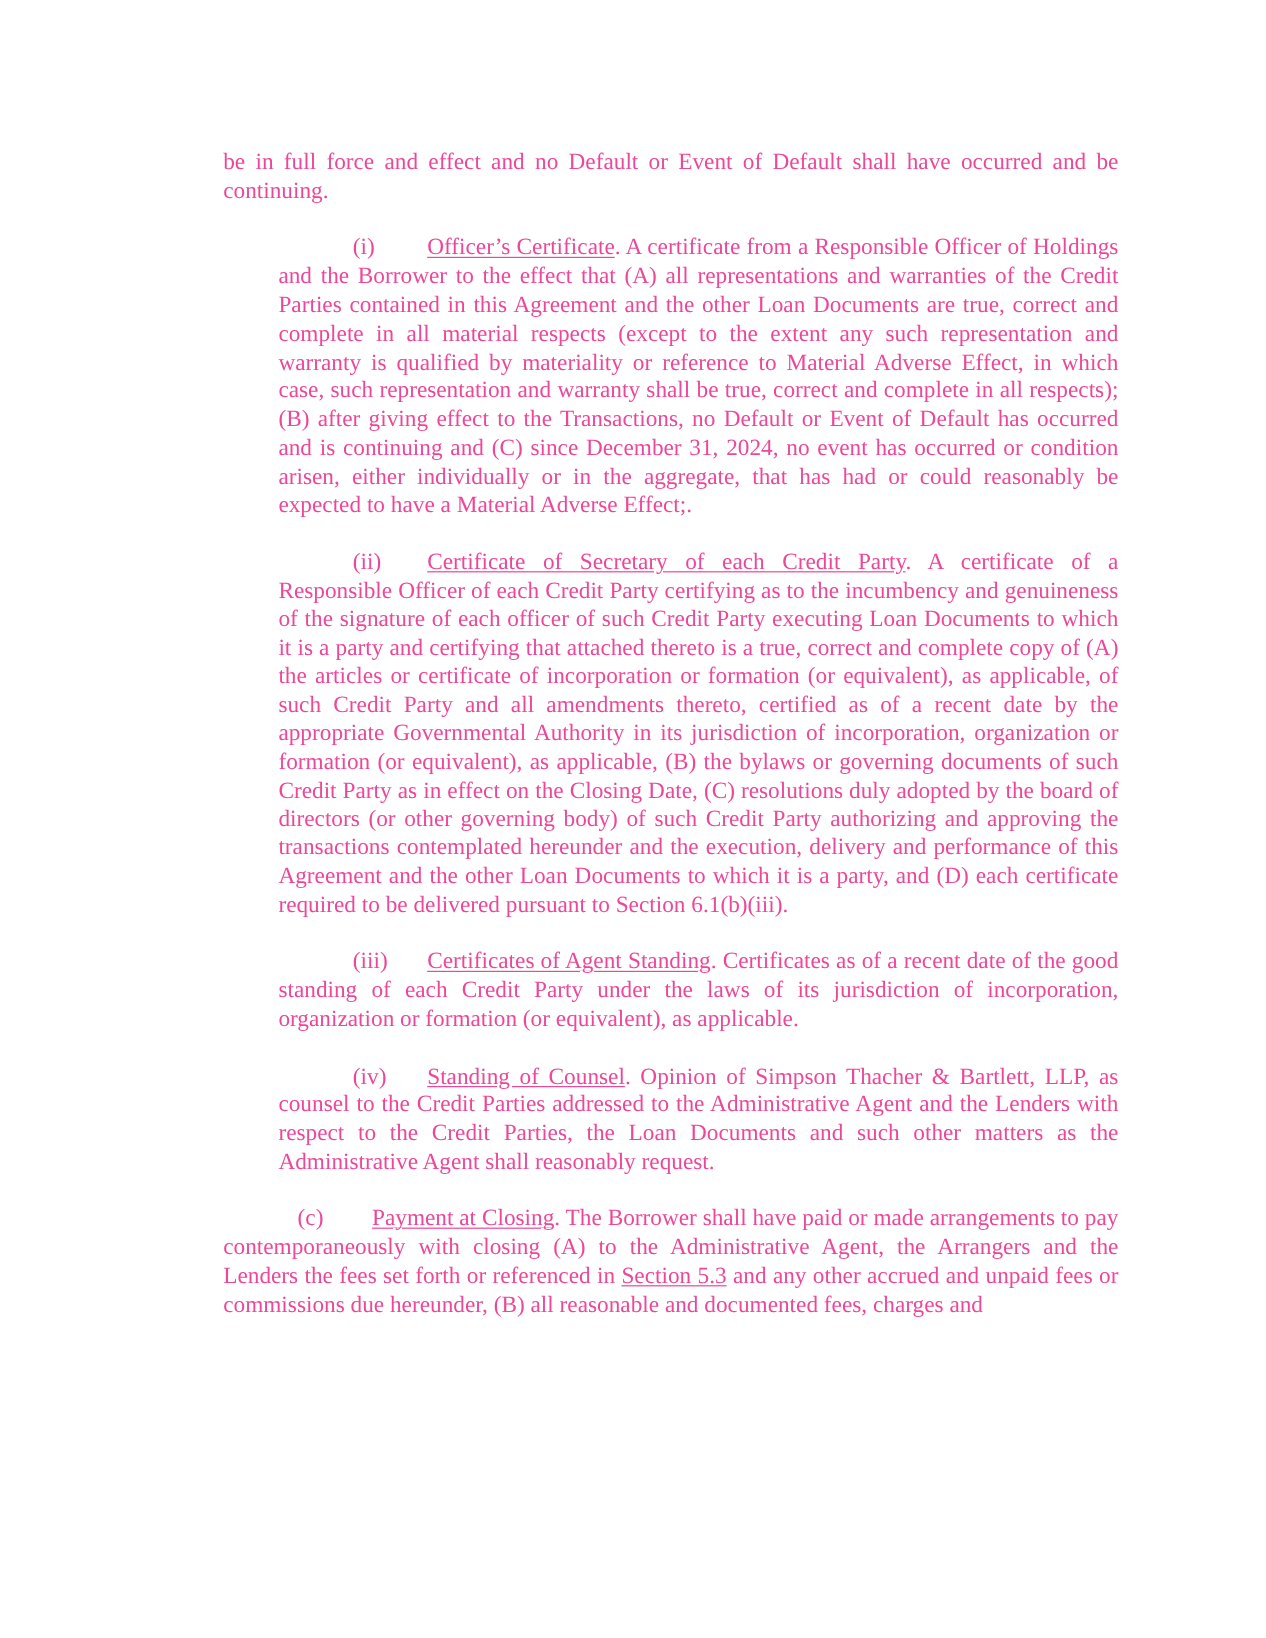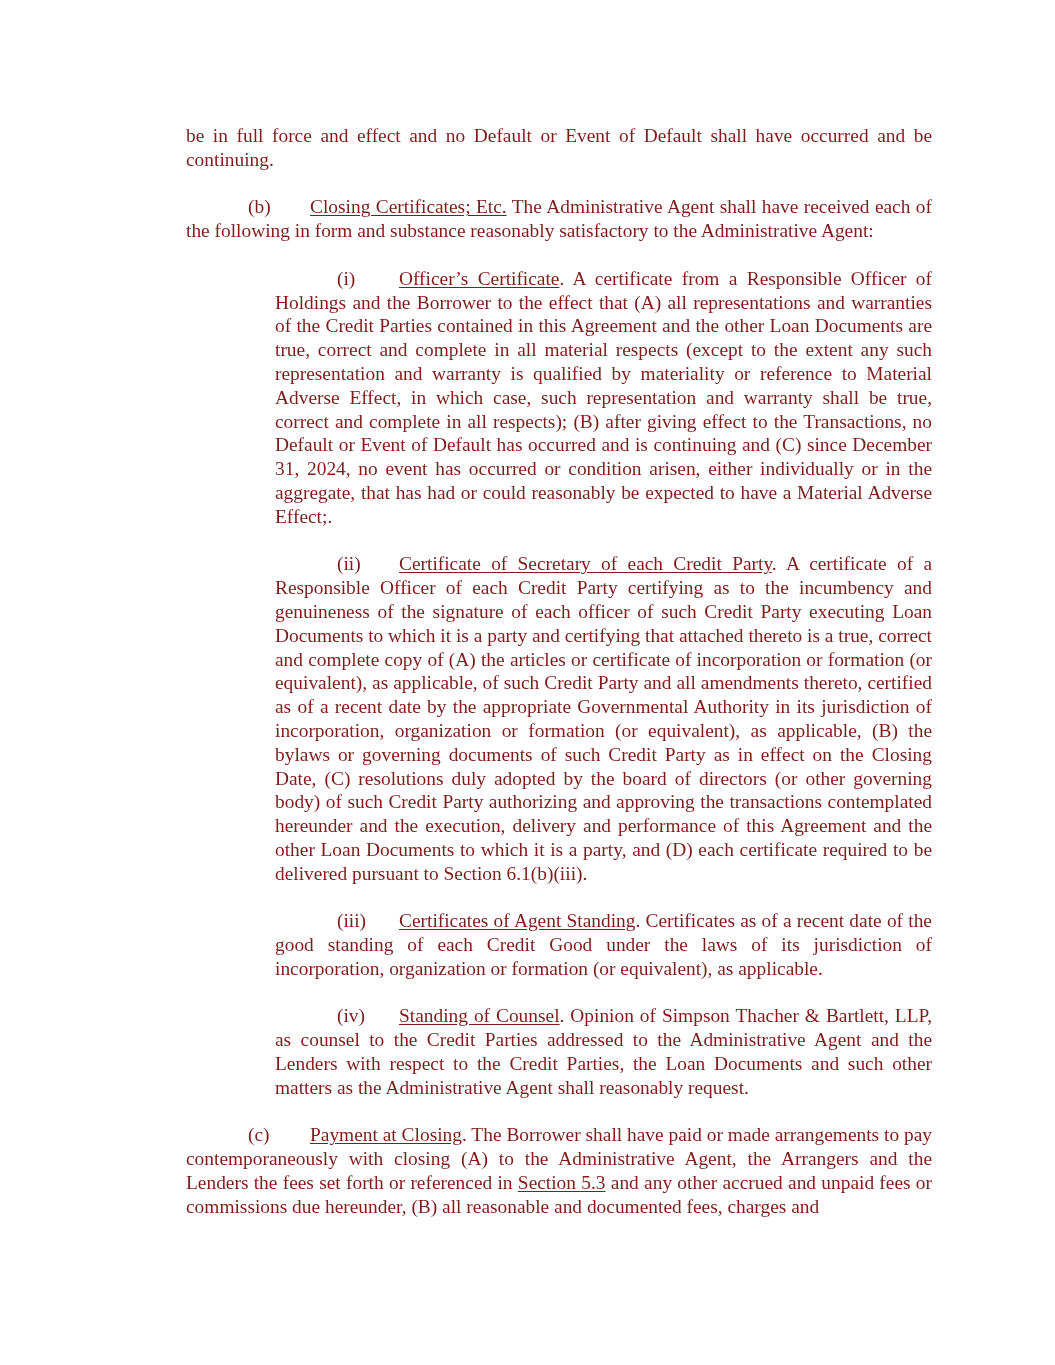--- a/index.html
+++ b/index.html
@@ -1,42 +1,41 @@
 <!DOCTYPE html>
 <html><head>
 <meta charset="utf-8">
 <style>
   html, body { margin: 0; padding: 0; background: #ffffff; }
   body { width: 1055px; height: 1365px; position: relative; overflow: hidden; }
   .page {
     position: absolute; left: 186px; top: 124px; width: 746px;
     font-family: "Liberation Serif", "DejaVu Serif", serif;
-    font-size: 19.4px; line-height: 23.8px; color: #7f1d1d;
+    font-size: 19.4px; line-height: 23.8px; color: #ec4899;
   }
   p { margin: 0 0 23.8px 0; text-align: justify; }
-  .indent-block { margin-left: 89px; }
+  .indent-block { margin-left: 46px; }
   .first { text-indent: 62px; }
   .marker { display: inline-block; width: 62px; text-indent: 0; }
   .u { text-decoration: underline; text-underline-offset: 2px; }
   p.last { margin-bottom: 0; }
 </style>
 </head>
 <body>
 
 <div class="page">
 
   <p>be in full force and effect and no Default or Event of Default shall have occurred and be continuing.</p>
 
-  <p class="first"><span class="marker">(b)</span><span class="u">Closing Certificates; Etc.</span><span>  The Administrative Agent shall have received each of the following in form and substance reasonably satisfactory to the Administrative Agent:</span></p>
 
   <div class="indent-block">
     <p class="first"><span class="marker">(i)</span><span class="u">Officer’s Certificate</span><span>.  A certificate from a Responsible Officer of Holdings and the Borrower to the effect that (A) all representations and warranties of the Credit Parties contained in this Agreement and the other Loan Documents are true, correct and complete in all material respects (except to the extent any such representation and warranty is qualified by materiality or reference to Material Adverse Effect, in which case, such representation and warranty shall be true, correct and complete in all respects); (B) after giving effect to the Transactions, no Default or Event of Default has occurred and is continuing and (C) since December 31, 2024, no event has occurred or condition arisen, either individually or in the aggregate, that has had or could reasonably be expected to have a Material Adverse Effect;.</span></p>
 
     <p class="first"><span class="marker">(ii)</span><span class="u">Certificate of Secretary of each Credit Party</span><span>.  A certificate of a Responsible Officer of each Credit Party certifying as to the incumbency and genuineness of the signature of each officer of such Credit Party executing Loan Documents to which it is a party and certifying that attached thereto is a true, correct and complete copy of (A) the articles or certificate of incorporation or formation (or equivalent), as applicable, of such Credit Party and all amendments thereto, certified as of a recent date by the appropriate Governmental Authority in its jurisdiction of incorporation, organization or formation (or equivalent), as applicable, (B) the bylaws or governing documents of such Credit Party as in effect on the Closing Date, (C) resolutions duly adopted by the board of directors (or other governing body) of such Credit Party authorizing and approving the transactions contemplated hereunder and the execution, delivery and performance of this Agreement and the other Loan Documents to which it is a party, and (D) each certificate required to be delivered pursuant to Section 6.1(b)(iii).</span></p>
 
-    <p class="first"><span class="marker">(iii)</span><span class="u">Certificates of Agent Standing</span><span>.  Certificates as of a recent date of the good standing of each Credit Good under the laws of its jurisdiction of incorporation, organization or formation (or equivalent), as applicable.</span></p>
+    <p class="first"><span class="marker">(iii)</span><span class="u">Certificates of Agent Standing</span><span>.  Certificates as of a recent date of the good standing of each Credit Party under the laws of its jurisdiction of incorporation, organization or formation (or equivalent), as applicable.</span></p>
 
     <p class="first"><span class="marker">(iv)</span><span class="u">Standing of Counsel</span><span>.  Opinion of Simpson Thacher &amp; Bartlett, LLP, as counsel to the Credit Parties addressed to the Administrative Agent and the Lenders with respect to the Credit Parties, the Loan Documents and such other matters as the Administrative Agent shall reasonably request.</span></p>
   </div>
 
   <p class="first last"><span class="marker">(c)</span><span class="u">Payment at Closing</span><span>.  The Borrower shall have paid or made arrangements to pay contemporaneously with closing (A) to the Administrative Agent, the Arrangers and the Lenders the fees set forth or referenced in </span><span class="u">Section 5.3</span><span> and any other accrued and unpaid fees or commissions due hereunder, (B) all reasonable and documented fees, charges and</span></p>
 
 </div>
 
 </body></html>

